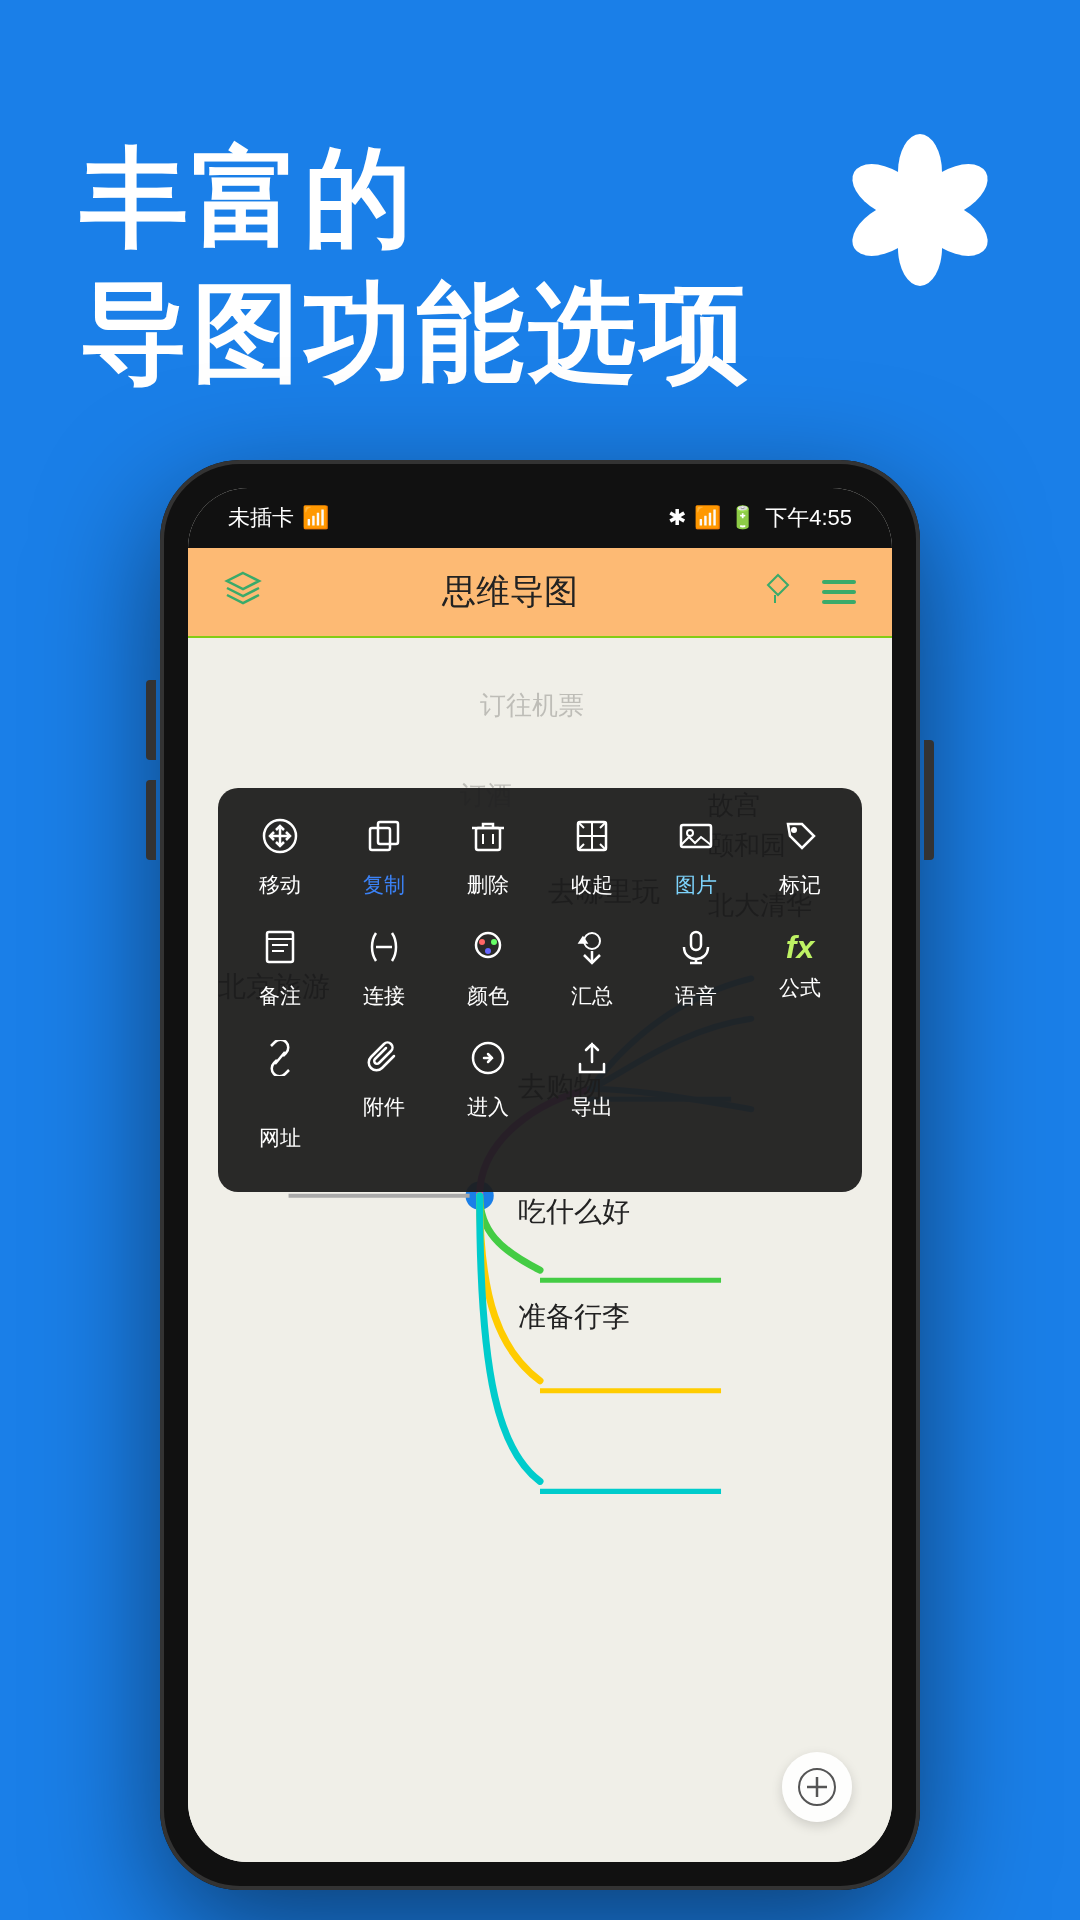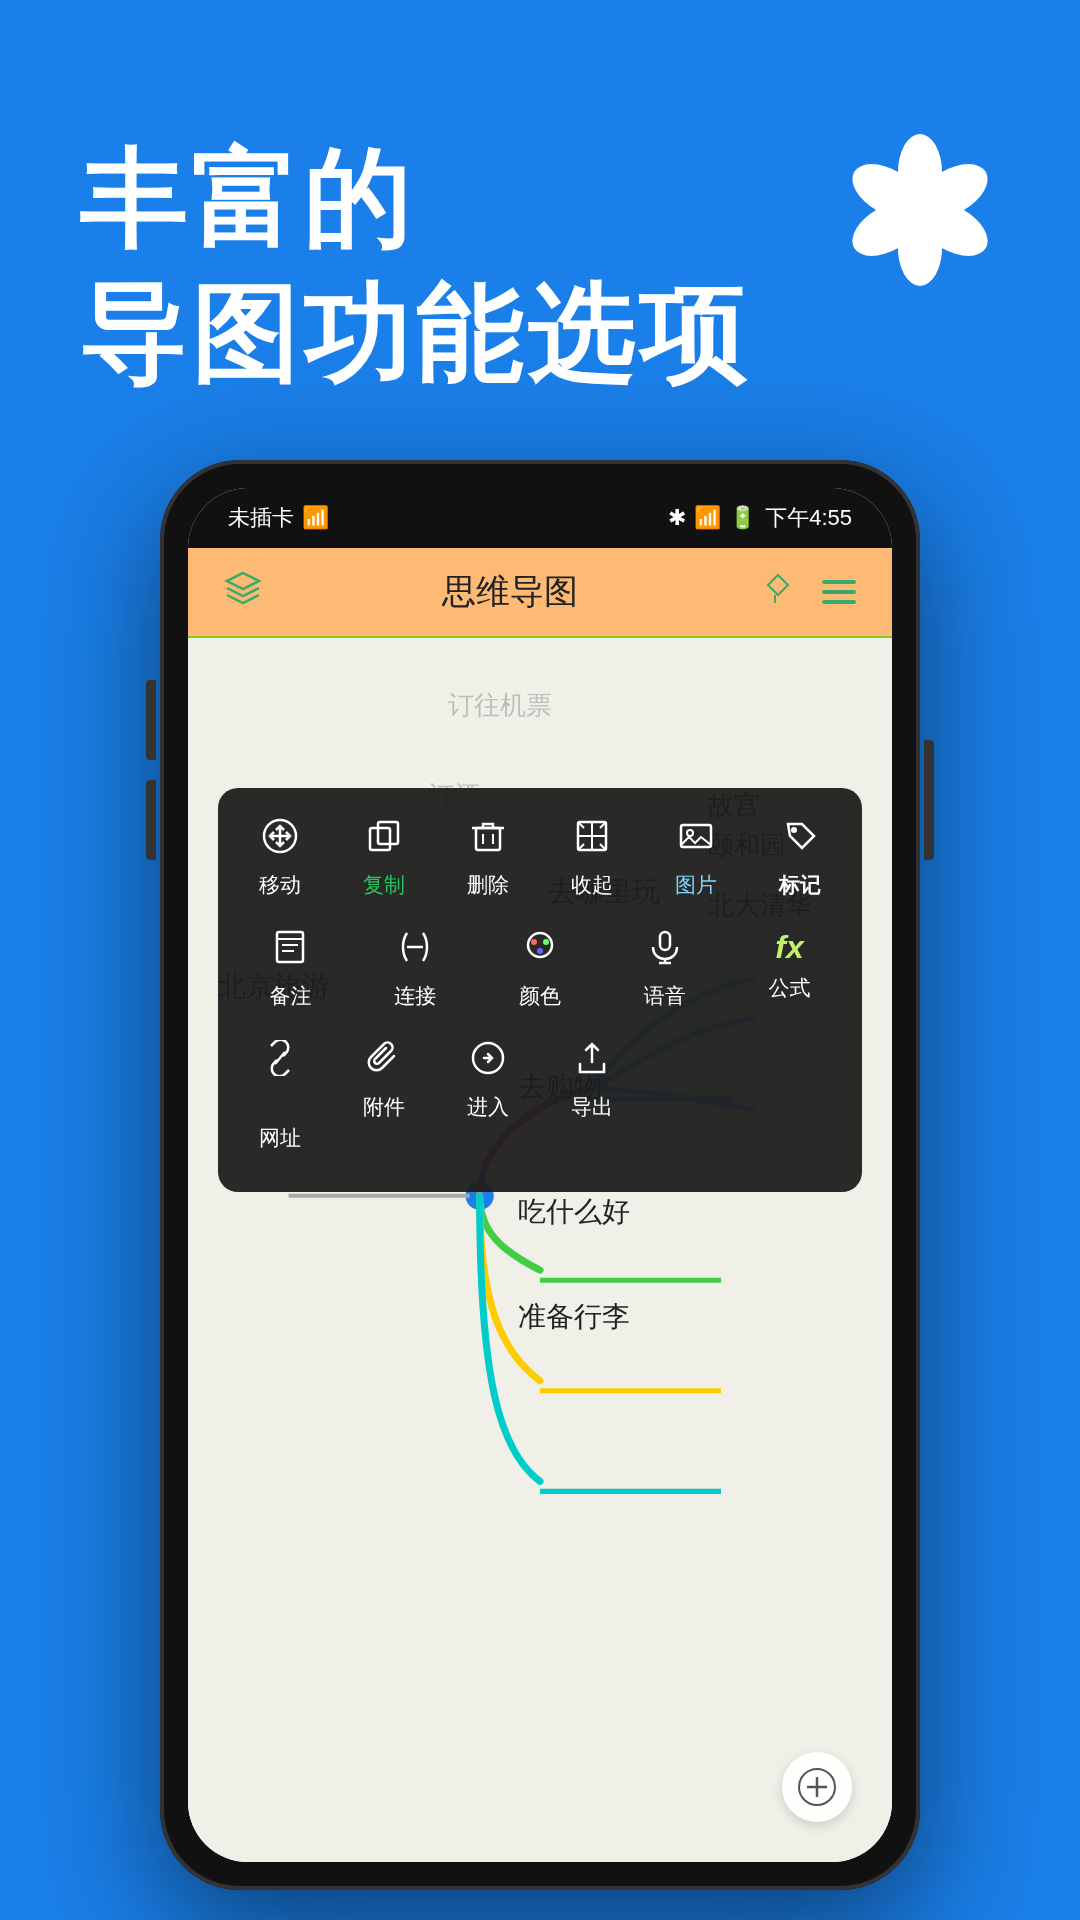--- a/index.html
+++ b/index.html
@@ -203,20 +203,21 @@
       font-size: 38px;
       color: #333;
       box-shadow: 0 4px 12px rgba(0,0,0,0.15);
     }
 
     
     .bg-text {
       position: absolute;
       font-size: 22px;
       color: rgba(0,0,0,0.35);
+      margin-left: 32px;
     }
   </style>
 </head>
 <body>
 
 <div class="hero-bg"></div>
 
 <div class="hero-title">
   <div>丰富的</div>
   <div>导图功能选项</div>
@@ -309,21 +310,21 @@
               </span>
               <span style="color:#fff; font-size:21px;">移动</span>
             </div>
             <div class="menu-item">
               <span class="menu-icon">
                 <svg width="36" height="36" viewBox="0 0 36 36" fill="none">
                   <rect x="4" y="10" width="20" height="22" rx="2" stroke="white" stroke-width="2.5" fill="none"></rect>
                   <rect x="12" y="4" width="20" height="22" rx="2" stroke="white" stroke-width="2.5" fill="none"></rect>
                 </svg>
               </span>
-              <span style="color:#22c55e; font-size:21px;">复制</span>
+              <span style="color:#3b82f6; font-size:21px;">复制</span>
             </div>
             <div class="menu-item">
               <span class="menu-icon">
                 <svg width="36" height="36" viewBox="0 0 36 36" fill="none">
                   <rect x="6" y="10" width="24" height="22" rx="2" stroke="white" stroke-width="2.5" fill="none"></rect>
                   <line x1="2" y1="10" x2="34" y2="10" stroke="white" stroke-width="2.5"></line>
                   <path d="M13 10 L13 6 L23 6 L23 10" stroke="white" stroke-width="2.5" fill="none"></path>
                   <line x1="13" y1="16" x2="13" y2="26" stroke="white" stroke-width="2"></line>
                   <line x1="23" y1="16" x2="23" y2="26" stroke="white" stroke-width="2"></line>
                 </svg>
@@ -354,21 +355,21 @@
               </span>
               <span style="color:#7dd3fc; font-size:21px;">图片</span>
             </div>
             <div class="menu-item">
               <span class="menu-icon">
                 <svg width="36" height="36" viewBox="0 0 36 36" fill="none">
                   <path d="M6 6 L20 6 L32 18 L20 30 L8 18 Z" stroke="white" stroke-width="2.5" fill="none"></path>
                   <circle cx="12" cy="12" r="3" fill="white"></circle>
                 </svg>
               </span>
-              <span style="color:#fff; font-size:21px;font-weight:bold;">标记</span>
+              <span style="color:#fff; font-size:21px;">标记</span>
             </div>
           </div>
 
           <div class="menu-row">
             <div class="menu-item">
               <span class="menu-icon">
                 <svg width="36" height="36" viewBox="0 0 36 36" fill="none">
                   <rect x="5" y="3" width="26" height="30" rx="2" stroke="white" stroke-width="2.5" fill="none"></rect>
                   <path d="M5 10 L31 10" stroke="white" stroke-width="2"></path>
                   <line x1="10" y1="16" x2="26" y2="16" stroke="white" stroke-width="2"></line>
@@ -390,20 +391,32 @@
             <div class="menu-item">
               <span class="menu-icon">
                 <svg width="36" height="36" viewBox="0 0 36 36" fill="none">
                   <circle cx="18" cy="16" r="12" stroke="white" stroke-width="2.5" fill="none"></circle>
                   <circle cx="12" cy="13" r="3" fill="#ff6666"></circle>
                   <circle cx="24" cy="13" r="3" fill="#66ff66"></circle>
                   <circle cx="18" cy="22" r="3" fill="#6666ff"></circle>
                 </svg>
               </span>
               <span style="color:#fff; font-size:21px;">颜色</span>
+            </div>
+            <div class="menu-item">
+              <span class="menu-icon">
+                <svg width="36" height="36" viewBox="0 0 36 36" fill="none">
+                  <polygon points="18,2 18,2" fill="none"></polygon>
+                  <circle cx="18" cy="12" r="8" stroke="white" stroke-width="2" fill="none"></circle>
+                  <polygon points="9,8 5,14 13,14" stroke="white" stroke-width="1.5" fill="white"></polygon>
+                  <line x1="18" y1="22" x2="18" y2="34" stroke="white" stroke-width="2.5"></line>
+                  <polyline points="10,26 18,34 26,26" stroke="white" stroke-width="2.5" fill="none"></polyline>
+                </svg>
+              </span>
+              <span style="color:#fff; font-size:21px;">汇总</span>
             </div>
             <div class="menu-item">
               <span class="menu-icon">
                 <svg width="36" height="36" viewBox="0 0 36 36" fill="none">
                   <rect x="13" y="3" width="10" height="18" rx="5" stroke="white" stroke-width="2.5" fill="none"></rect>
                   <path d="M6 18 C6 26 12 30 18 30 C24 30 30 26 30 18" stroke="white" stroke-width="2.5" fill="none"></path>
                   <line x1="18" y1="30" x2="18" y2="34" stroke="white" stroke-width="2.5"></line>
                   <line x1="12" y1="34" x2="24" y2="34" stroke="white" stroke-width="2.5"></line>
                 </svg>
               </span>

